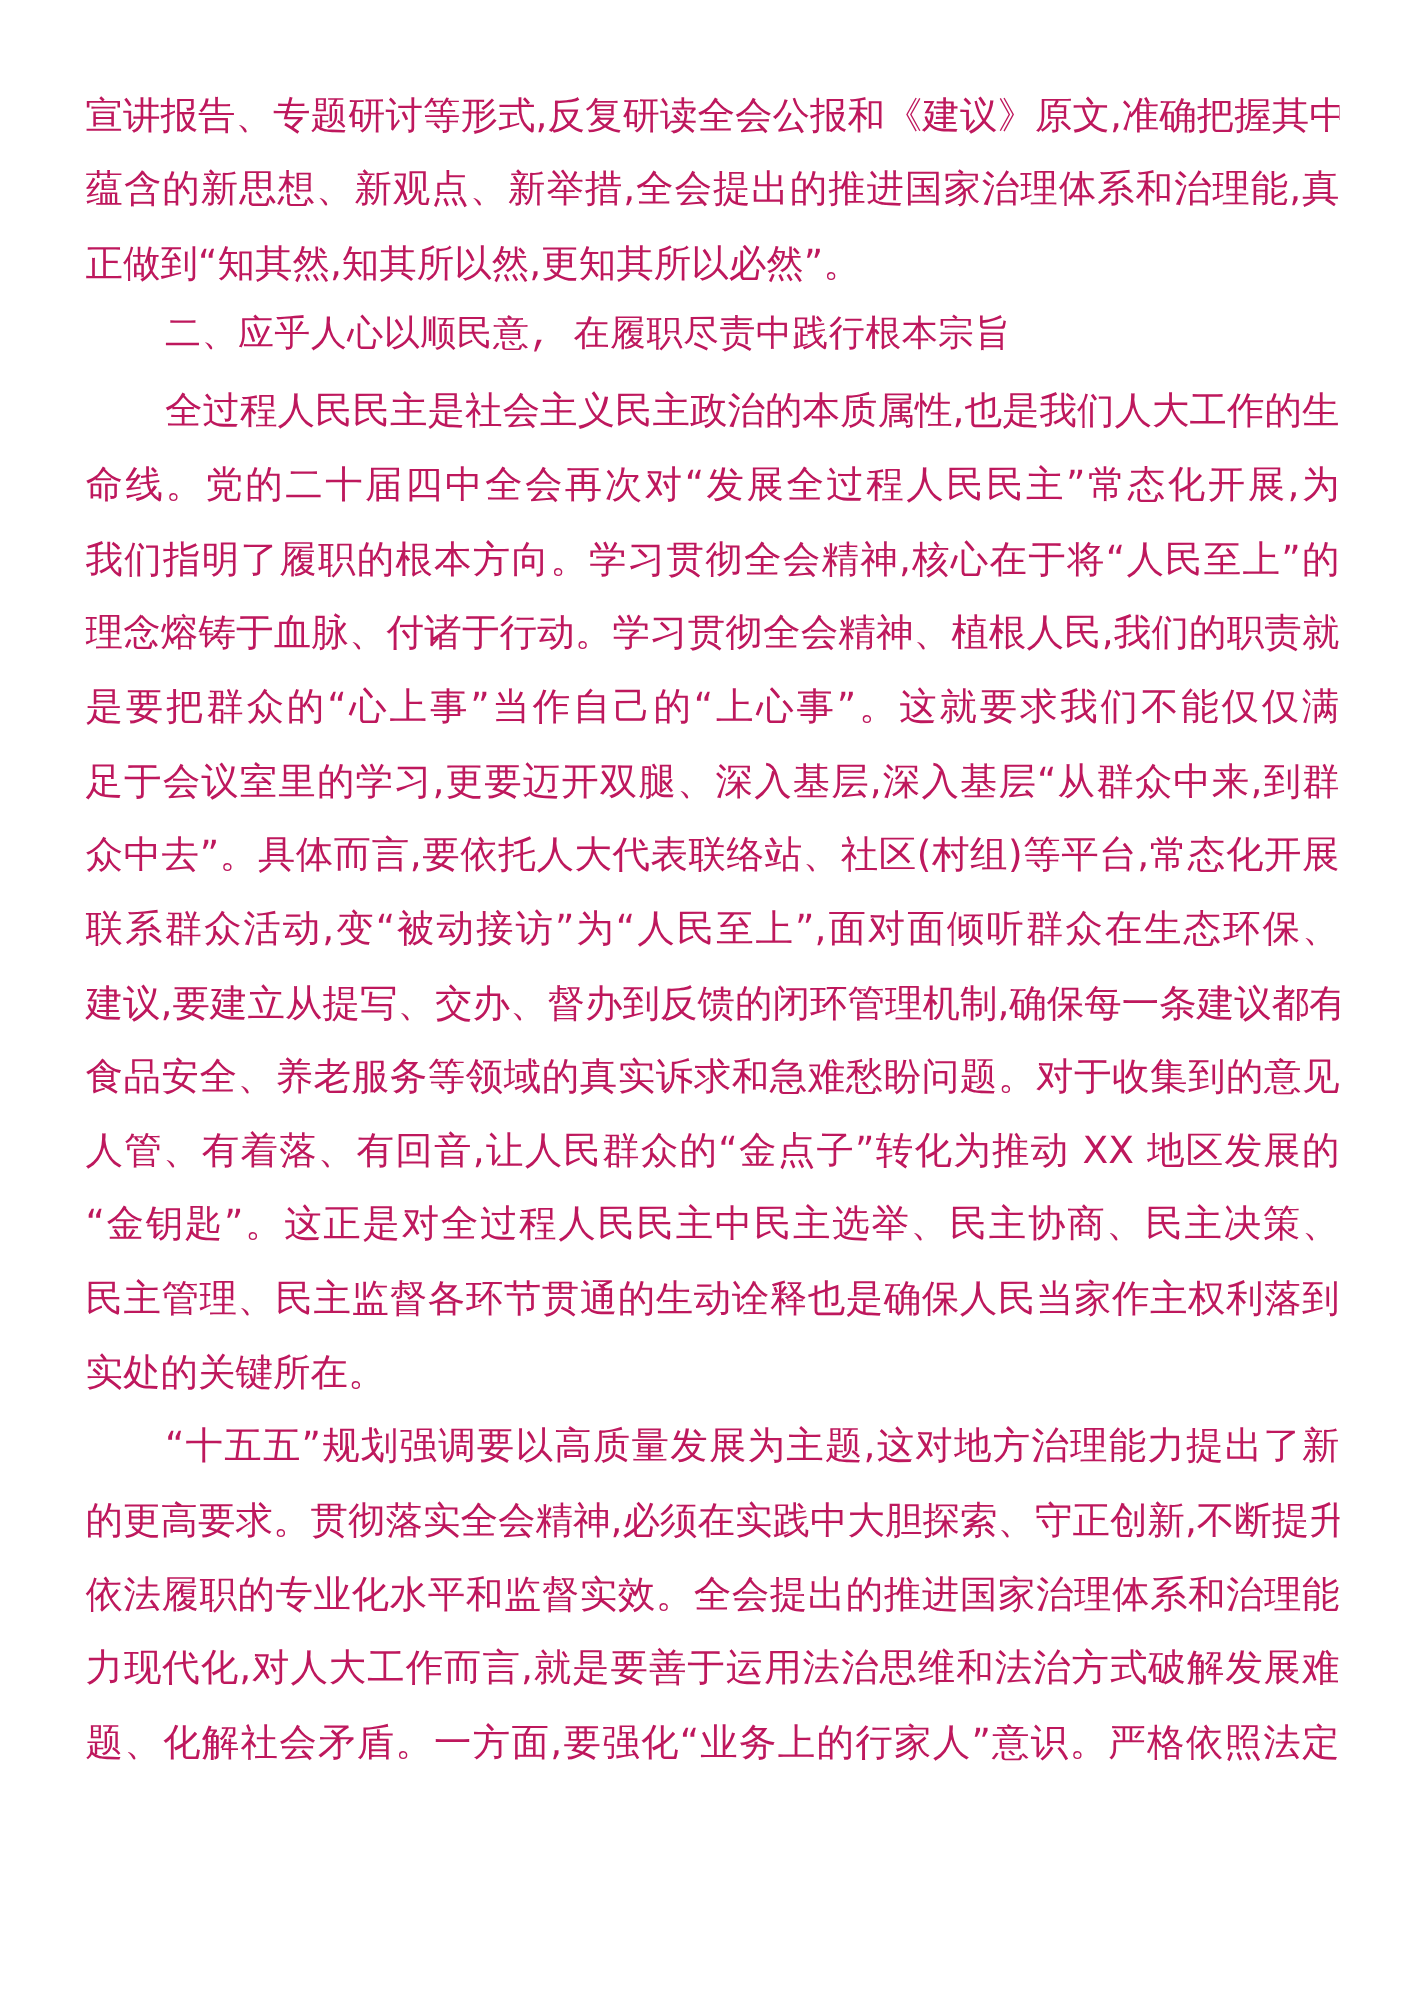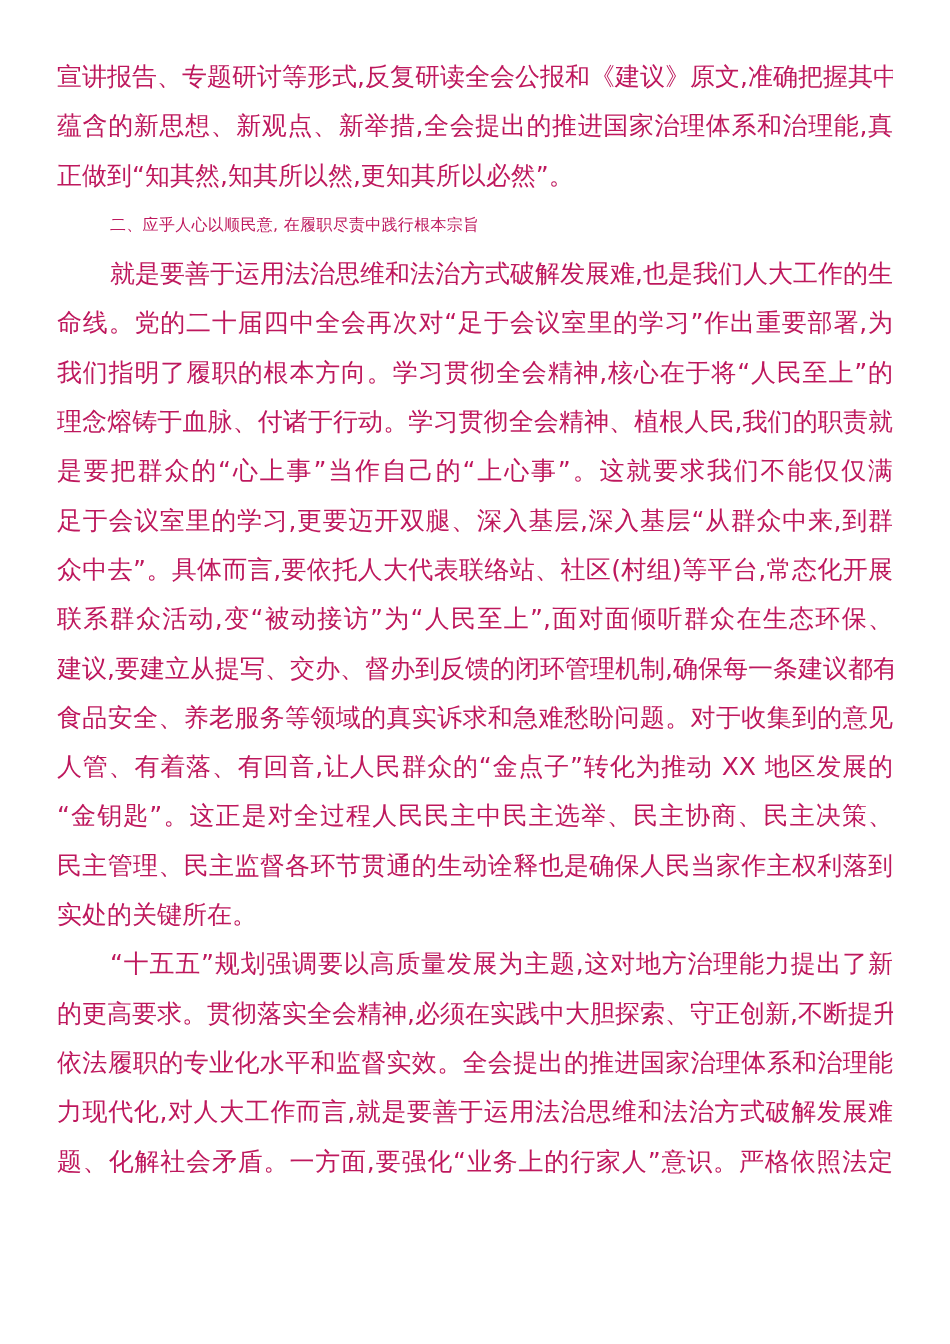--- a/index.html
+++ b/index.html
@@ -30,40 +30,41 @@
       text-align-last: justify;
       overflow: hidden;
     }
     .line.last {
       text-align-last: left;
     }
     .line.indent {
       padding-left: 53px;
     }
     .heading {
-      font-size: 16px;
+      font-size: 24px;
       letter-spacing: 0.3px;
+      font-family: Liberation Mono, monospace;
     }
   </style>
 </head>
 <body>
 
 <div class="page">
 
   <div class="paragraph">
     <div class="line">宣讲报告、专题研讨等形式,反复研读全会公报和《建议》原文,准确把握其中</div>
     <div class="line">蕴含的新思想、新观点、新举措,全会提出的推进国家治理体系和治理能,真</div>
     <div class="line last">正做到“知其然,知其所以然,更知其所以必然”。</div>
   </div>
 
   <div class="line last indent heading">二、应乎人心以顺民意, 在履职尽责中践行根本宗旨</div>
 
   <div class="paragraph">
-    <div class="line indent">就是要善于运用法治思维和法治方式破解发展难,也是我们人大工作的生</div>
-    <div class="line">命线。党的二十届四中全会再次对“足于会议室里的学习”作出重要部署,为</div>
+    <div class="line indent">全过程人民民主是社会主义民主政治的本质属性,也是我们人大工作的生</div>
+    <div class="line">命线。党的二十届四中全会再次对“发展全过程人民民主”常态化开展,为</div>
     <div class="line">我们指明了履职的根本方向。学习贯彻全会精神,核心在于将“人民至上”的</div>
     <div class="line">理念熔铸于血脉、付诸于行动。学习贯彻全会精神、植根人民,我们的职责就</div>
     <div class="line">是要把群众的“心上事”当作自己的“上心事”。这就要求我们不能仅仅满</div>
     <div class="line">足于会议室里的学习,更要迈开双腿、深入基层,深入基层“从群众中来,到群</div>
     <div class="line">众中去”。具体而言,要依托人大代表联络站、社区(村组)等平台,常态化开展</div>
     <div class="line">联系群众活动,变“被动接访”为“人民至上”,面对面倾听群众在生态环保、</div>
     <div class="line">建议,要建立从提写、交办、督办到反馈的闭环管理机制,确保每一条建议都有</div>
     <div class="line">食品安全、养老服务等领域的真实诉求和急难愁盼问题。对于收集到的意见</div>
     <div class="line">人管、有着落、有回音,让人民群众的“金点子”转化为推动 XX 地区发展的</div>
     <div class="line">“金钥匙”。这正是对全过程人民民主中民主选举、民主协商、民主决策、</div>

